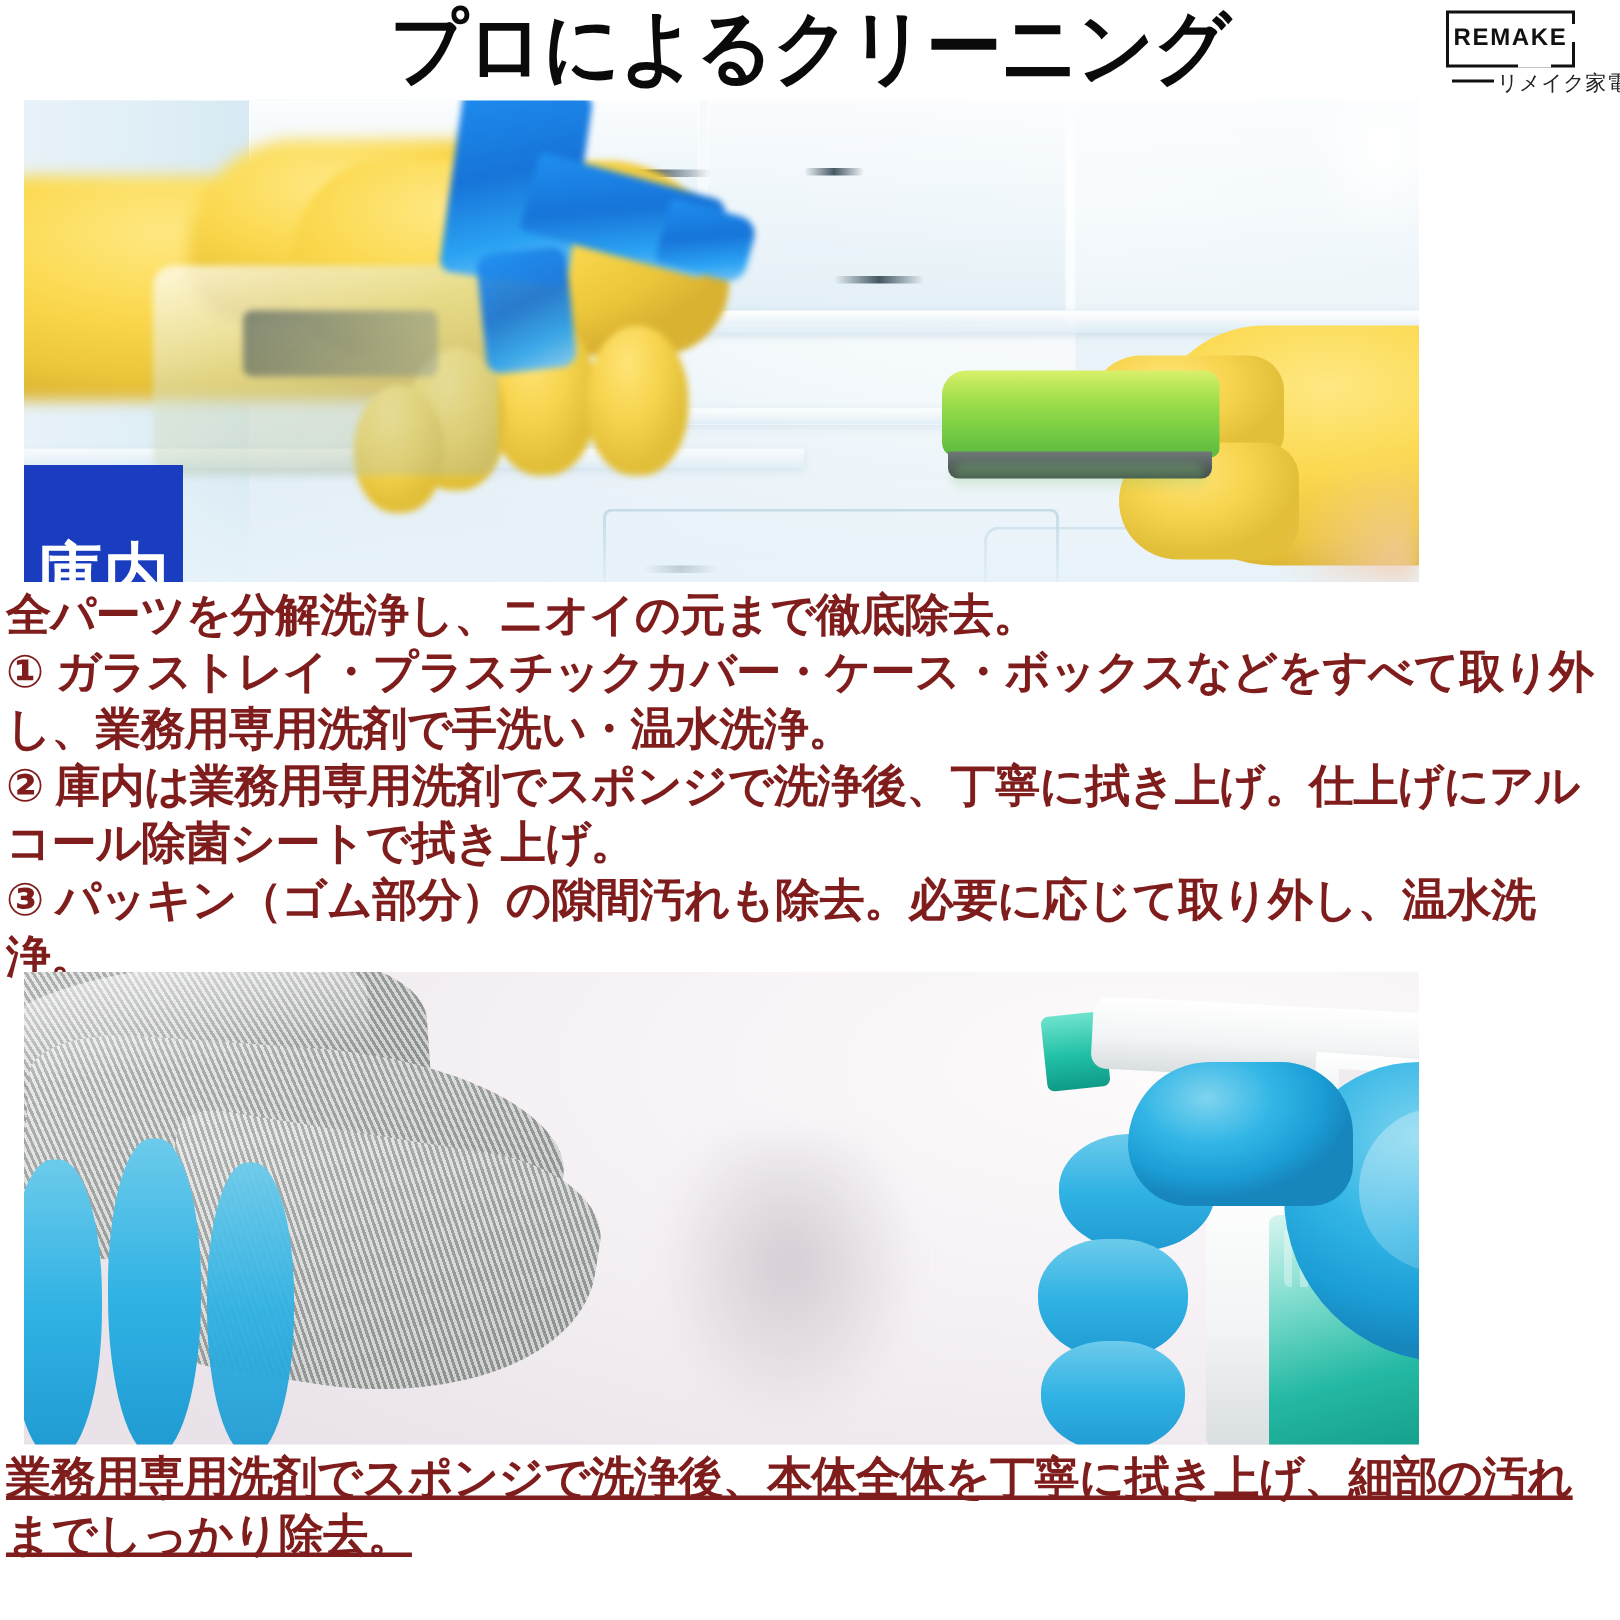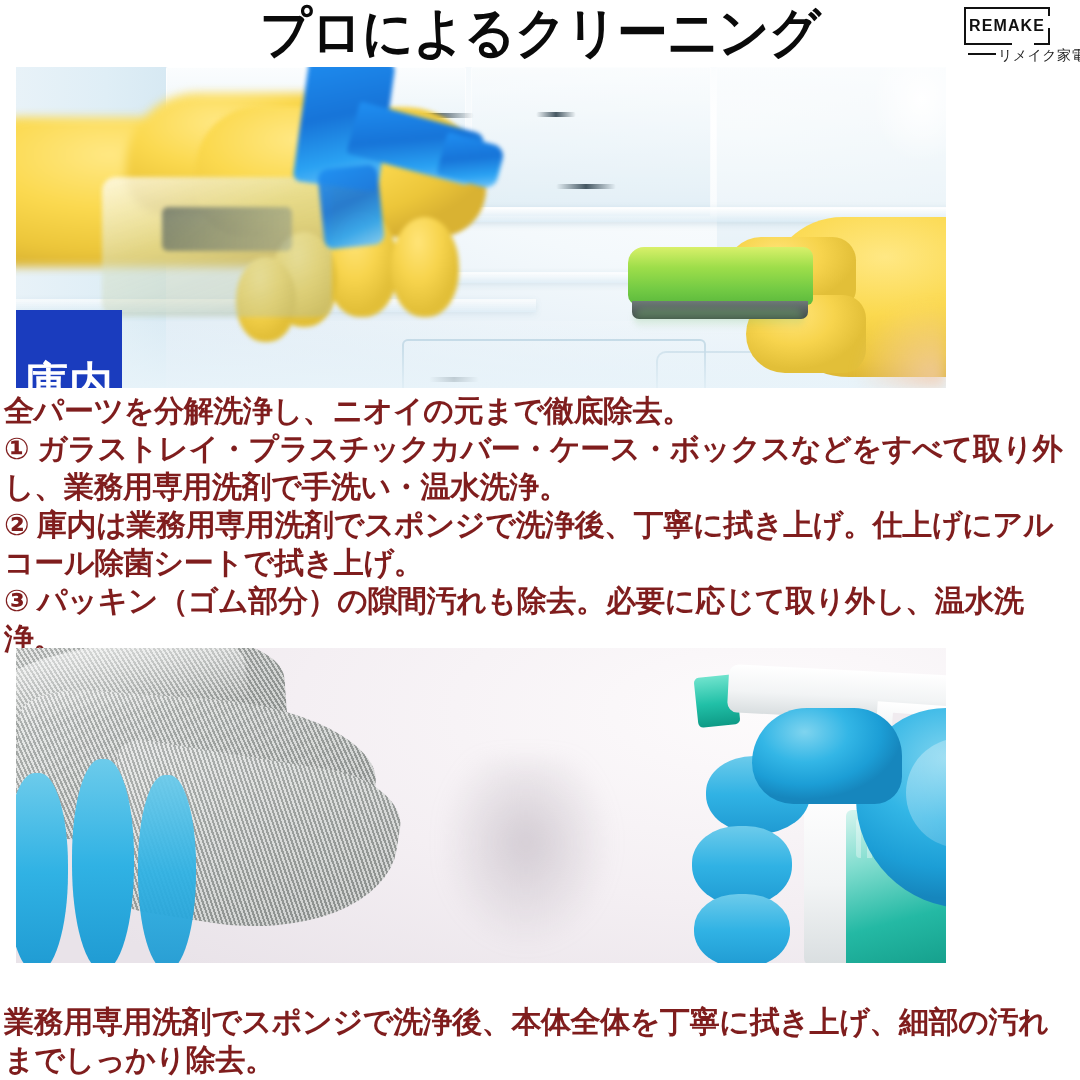--- a/index.html
+++ b/index.html
@@ -265,21 +265,21 @@
     font-size: 30px;
     line-height: 38px;
     font-weight: 700;
     letter-spacing: -0.4px;
   }
   .copy p {
     margin: 0;
     white-space: pre-wrap;
   }
   #copy-interior { top: 392px; }
-  #copy-exterior { top: 1003px; }
+  #copy-exterior { top: 967px; text-decoration: underline; }
 </style>
 </head>
 <body>
 
 <div id="page">
 
   <div class="header">
     <div class="header-title">プロによるクリーニング</div>
 
     <div class="logo">

